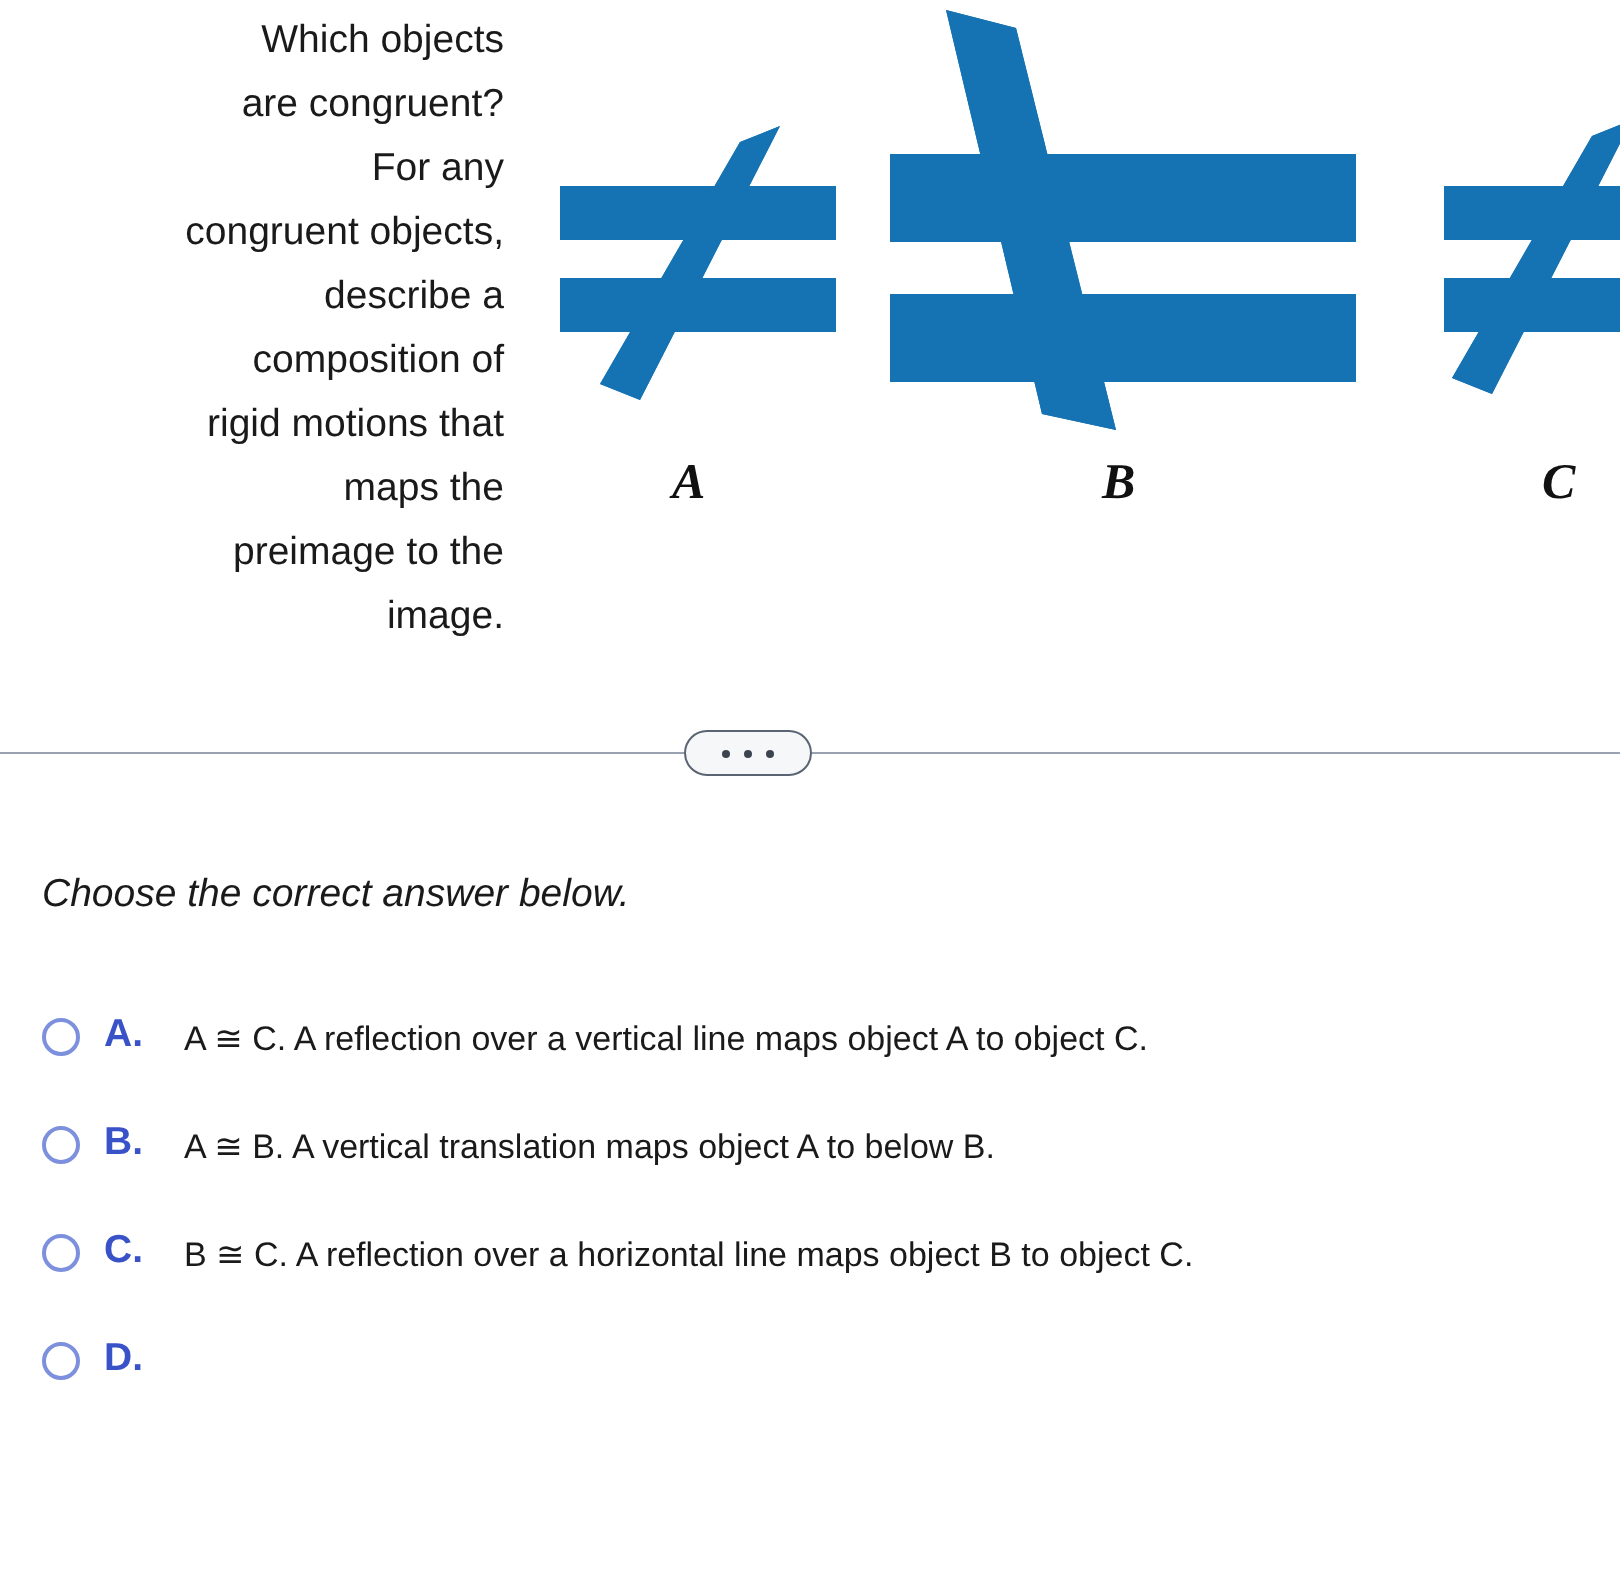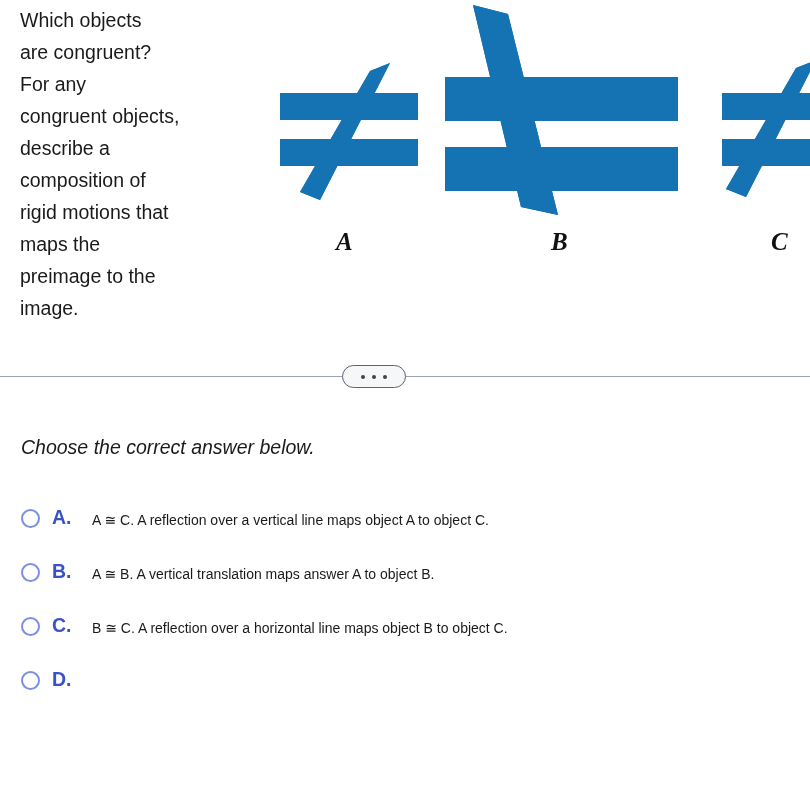--- a/index.html
+++ b/index.html
@@ -16,20 +16,21 @@
     color: #000000;
     overflow: hidden;
   }
 
   
   #question-section {
     position: absolute;
     left: 0; top: 0;
     width: 810px;
     height: 356px;
+    text-align: right;
   }
 
   #prompt-text {
     position: absolute;
     left: 20px;
     top: 4px;
     width: 232px;
     font-size: 19.5px;
     line-height: 32px;
     color: #1a1a1a;
@@ -140,21 +141,21 @@
     flex: 0 0 auto;
     width: 40px;
     margin-left: 12px;
     font-size: 19.5px;
     font-weight: bold;
     color: #3a52c8;
     white-space: nowrap;
   }
   .option-text {
     flex: 1 1 auto;
-    font-size: 14px;
+    font-size: 17px;
     line-height: 28px;
     color: #1a1a1a;
     padding-right: 34px;
   }
 </style>
 </head>
 <body>
 
 <div id="question-section">
 
@@ -222,21 +223,21 @@
 
     <div class="option-row" style="margin-top:0;">
       <span class="option-radio"></span>
       <span class="option-letter">A.</span>
       <span class="option-text">A ≅ C. A reflection over a vertical line maps object A to object C.</span>
     </div>
 
     <div class="option-row" style="margin-top:26px;">
       <span class="option-radio"></span>
       <span class="option-letter">B.</span>
-      <span class="option-text">A ≅ B. A vertical translation maps answer A to object B.</span>
+      <span class="option-text">A ≅ B. A vertical translation maps object A to below B.</span>
     </div>
 
     <div class="option-row" style="margin-top:26px;">
       <span class="option-radio"></span>
       <span class="option-letter">C.</span>
       <span class="option-text">B ≅ C. A reflection over a horizontal line maps object B to object C.</span>
     </div>
 
     <div class="option-row" style="margin-top:26px;">
       <span class="option-radio"></span>

